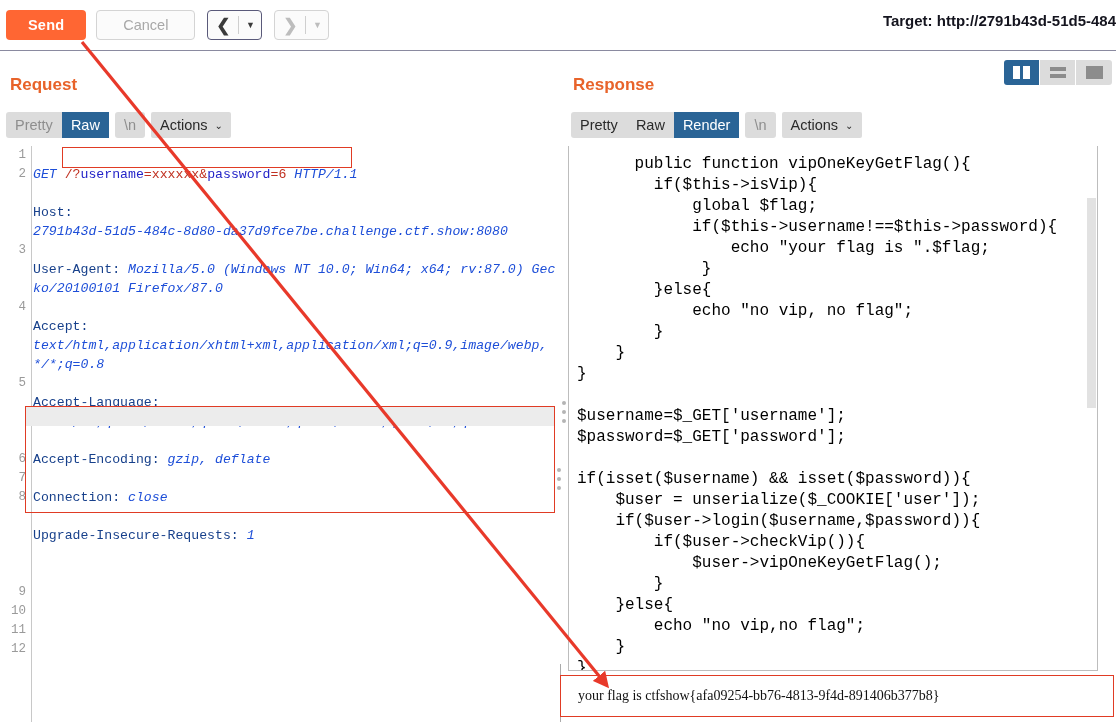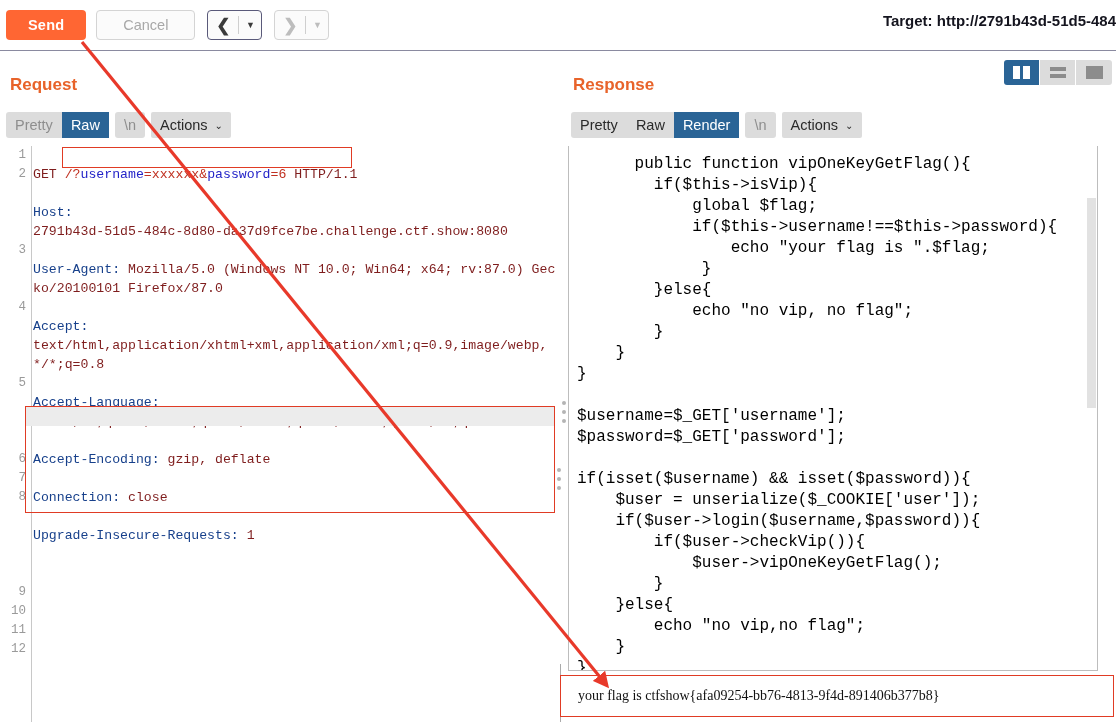--- a/index.html
+++ b/index.html
@@ -147,21 +147,21 @@
     font-family: "Liberation Mono", "DejaVu Sans Mono", monospace;
   }
   #req-code {
     position: absolute; left: 33px; top: 0; width: 523px;
     font-size: 13.2px; line-height: 19px;
     color: #111111;
     white-space: pre-wrap;
     word-break: break-all;
   }
   .hdr { color: #17408b; }
-  .val { color: #7f1d1d; }
+  .val { color: #1d4ed8; font-style: italic; }
   .q-blue { color: #2323c8; }
   .q-red  { color: #c03020; }
   .cookie-val { color: #a03226; }
 
   .req-line { height: 19px; }
 
   .hl-url {
     position: absolute;
     left: 62px; top: 147px; width: 290px; height: 21px;
     border: 1px solid #e03b24;

